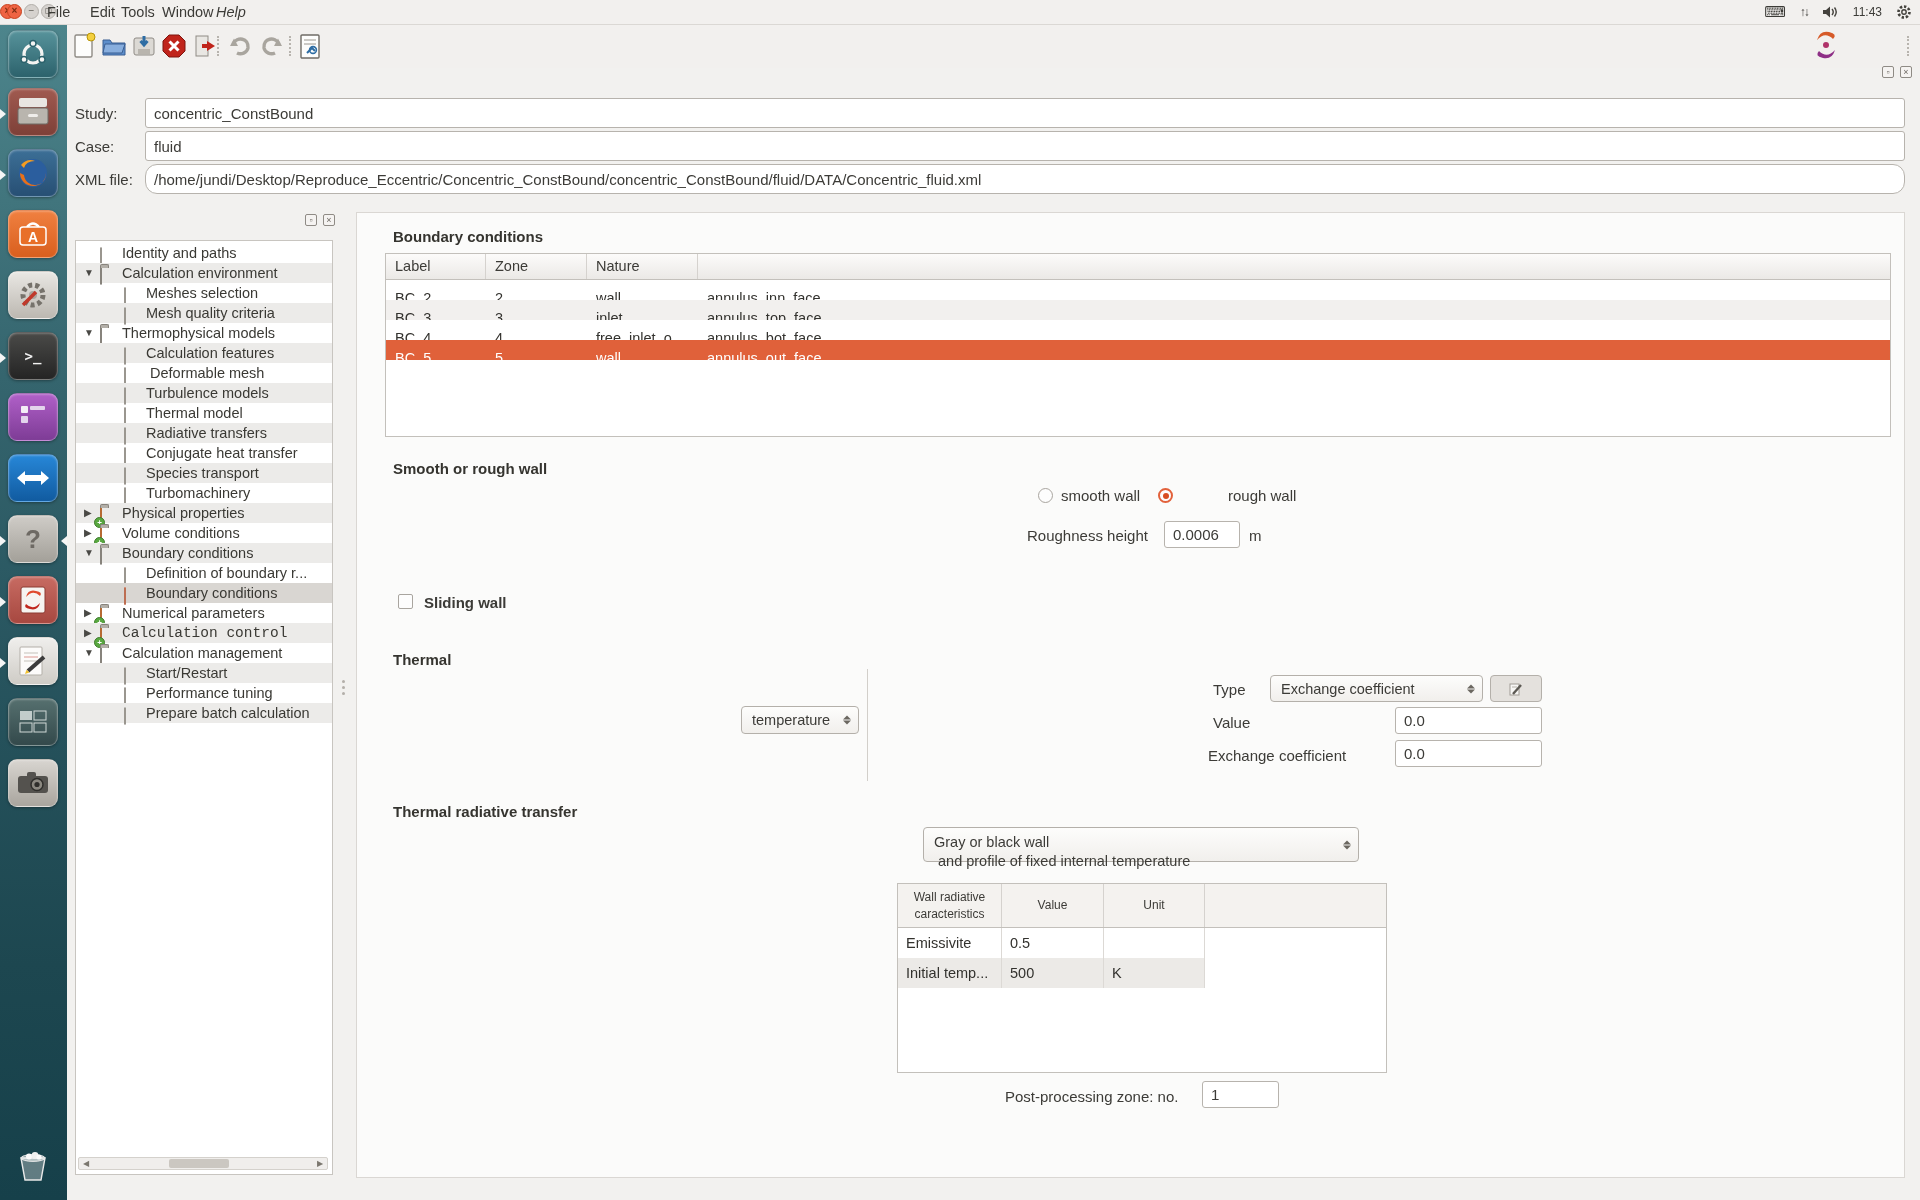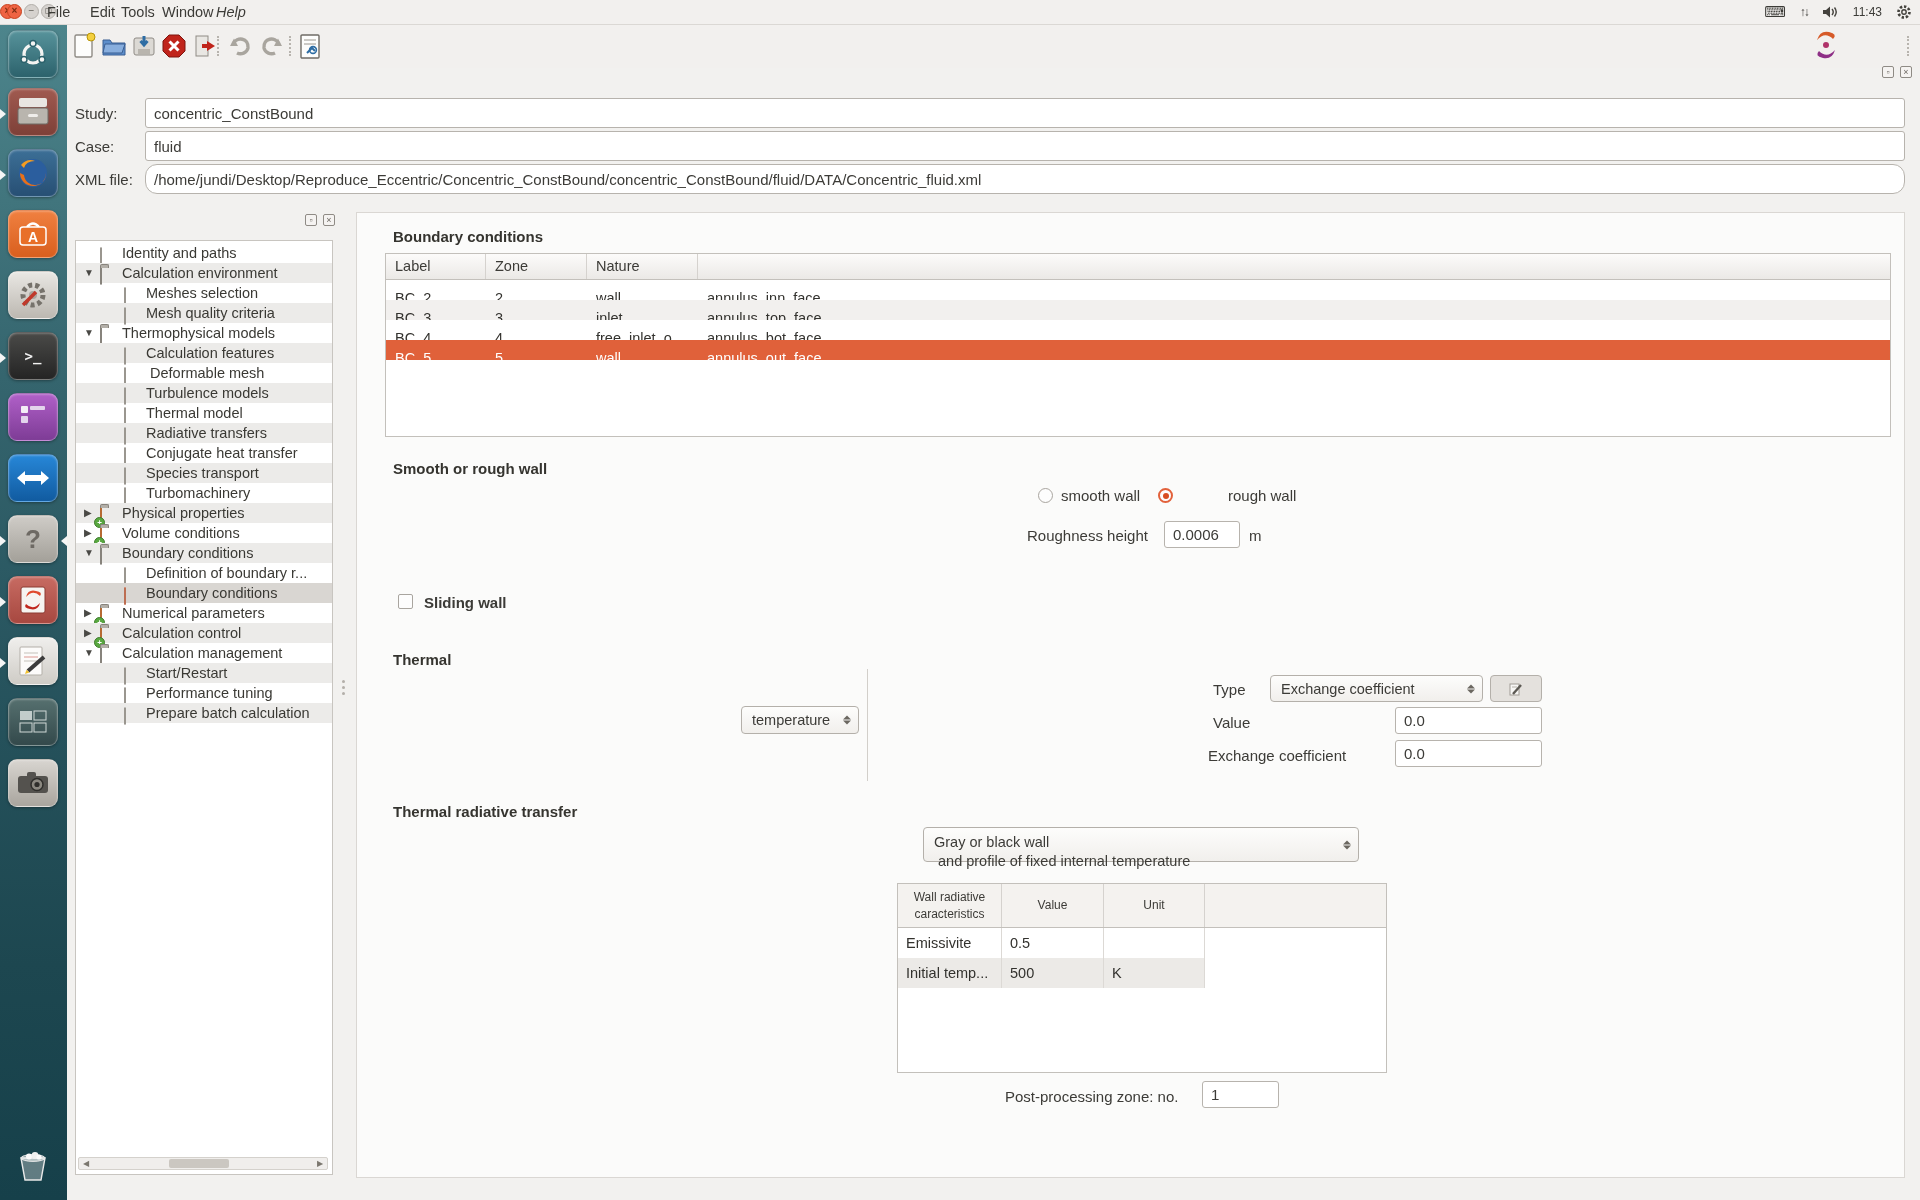--- a/index.html
+++ b/index.html
@@ -424,21 +424,21 @@
         <span class="tlabel" style="left:70px;">Boundary conditions</span>
       </div>
     <div class="trow">
         <span class="texp">▶</span>
         <span class="ticon" style="left:24px;"><span class="icon-folder orange"></span></span>
         <span class="tlabel" style="left:46px;">Numerical parameters</span>
       </div>
     <div class="trow alt">
         <span class="texp">▶</span>
         <span class="ticon" style="left:24px;"><span class="icon-folder orange"></span></span>
-        <span class="tlabel" style="left:46px;">Calculation control</span>
+        <span class="tlabel" style="left:46px;font-family:Liberation Mono, monospace;">Calculation control</span>
       </div>
     <div class="trow">
         <span class="texp">▼</span>
         <span class="ticon" style="left:24px;"><span class="icon-folder"></span></span>
         <span class="tlabel" style="left:46px;">Calculation management</span>
       </div>
     <div class="trow alt">
         <span class="ticon" style="left:48px;"><span class="icon-file"></span></span>
         <span class="tlabel" style="left:70px;">Start/Restart</span>
       </div>

